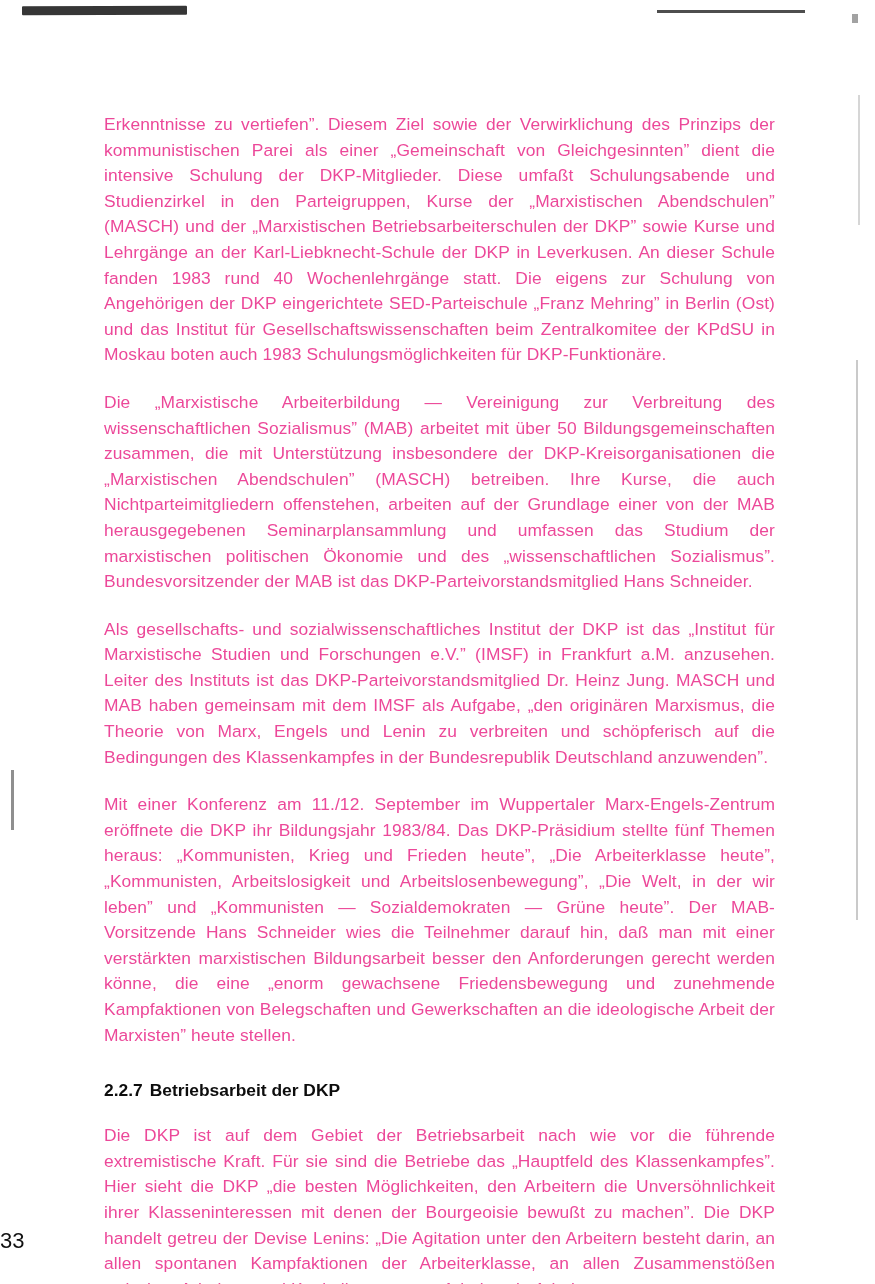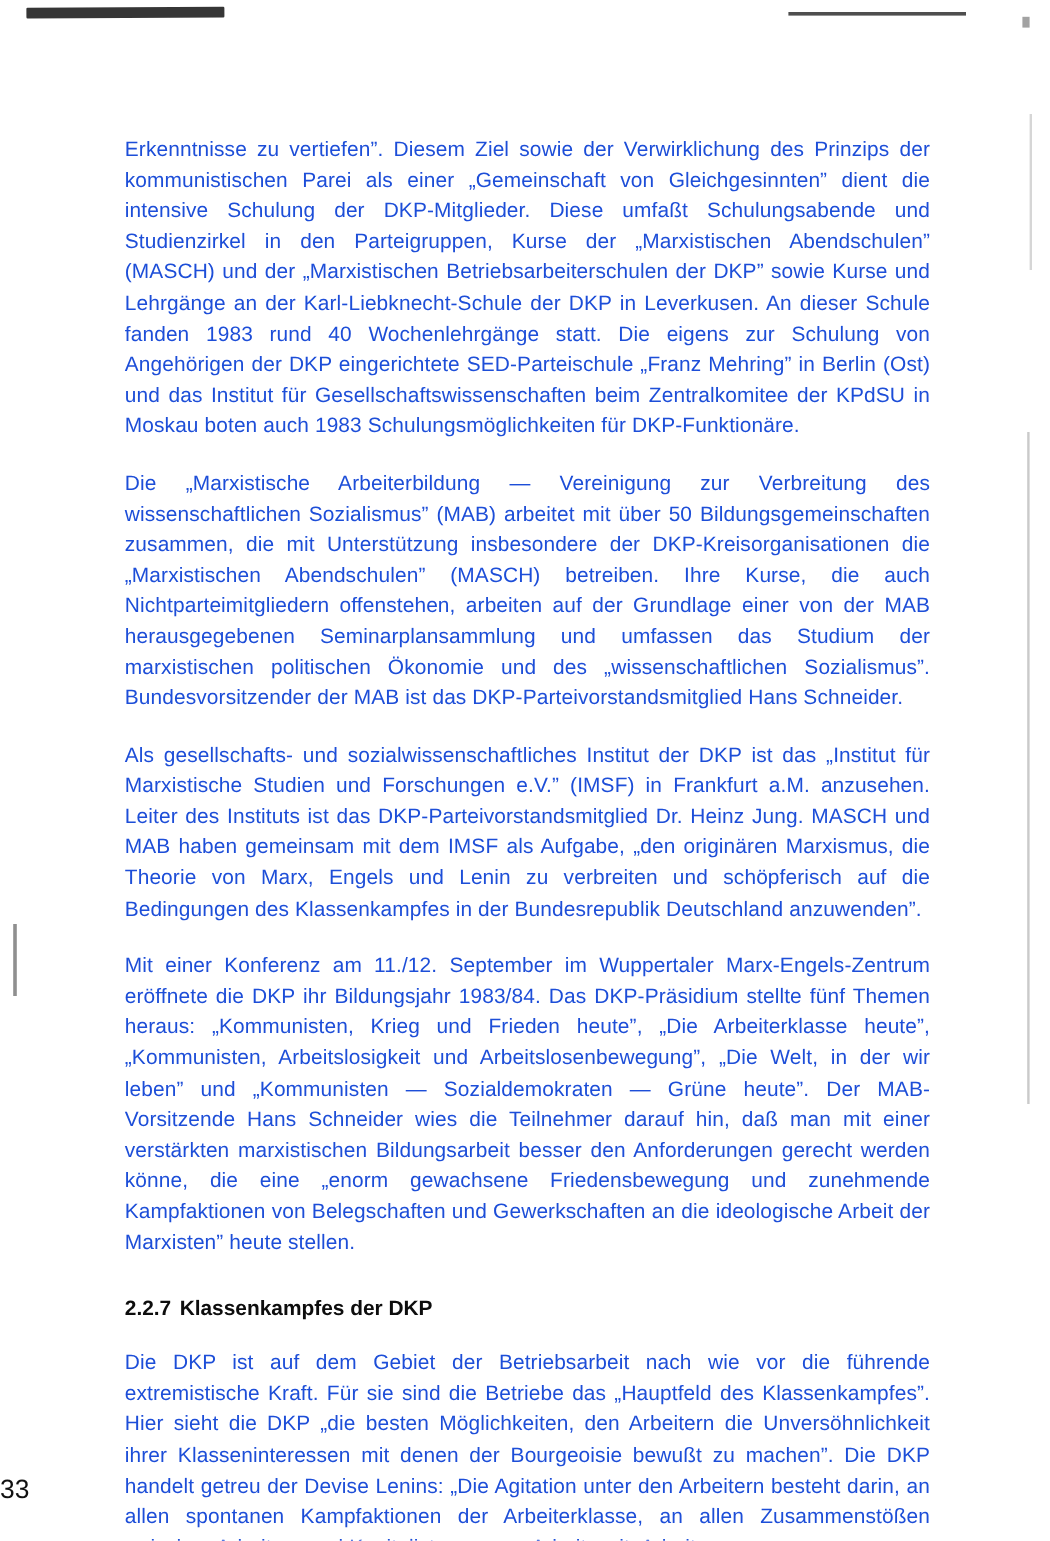--- a/index.html
+++ b/index.html
@@ -81,21 +81,21 @@
     width: 671px;
   }
 
   p.para {
     margin: 0 0 22px 0;
     font-size: 17.4px;
     line-height: 25.6px;
     text-align: justify;
     text-justify: inter-word;
     letter-spacing: 0.1px;
-    color: #1d4ed8;
+    color: #ec4899;
   }
   p.para:last-child { margin-bottom: 0; }
 
   .heading {
     margin: 30px 0 20px 0;
     font-size: 17.4px;
     line-height: 25px;
     color: #0d0d0d;
   }
   .heading .num {
@@ -129,20 +129,20 @@
 <div class="scan-edge-right2"></div>
 
 <div class="page">
 
   <p class="para">Erkenntnisse zu vertiefen”. Diesem Ziel sowie der Verwirklichung des Prinzips der kommunistischen Parei als einer „Gemeinschaft von Gleichgesinnten” dient die intensive Schulung der DKP-Mitglieder. Diese umfaßt Schulungsabende und Studienzirkel in den Parteigruppen, Kurse der „Marxistischen Abendschulen” (MASCH) und der „Marxistischen Betriebsarbeiterschulen der DKP” sowie Kurse und Lehrgänge an der Karl-Liebknecht-Schule der DKP in Leverkusen. An dieser Schule fanden 1983 rund 40 Wochenlehrgänge statt. Die eigens zur Schulung von Angehörigen der DKP eingerichtete SED-Parteischule „Franz Mehring” in Berlin (Ost) und das Institut für Gesellschaftswissenschaften beim Zentralkomitee der KPdSU in Moskau boten auch 1983 Schulungsmöglichkeiten für DKP-Funktionäre.</p>
   <p class="para">Die „Marxistische Arbeiterbildung — Vereinigung zur Verbreitung des wissenschaftlichen Sozialismus” (MAB) arbeitet mit über 50 Bildungsgemeinschaften zusammen, die mit Unterstützung insbesondere der DKP-Kreisorganisationen die „Marxistischen Abendschulen” (MASCH) betreiben. Ihre Kurse, die auch Nichtparteimitgliedern offenstehen, arbeiten auf der Grundlage einer von der MAB herausgegebenen Seminarplansammlung und umfassen das Studium der marxistischen politischen Ökonomie und des „wissenschaftlichen Sozialismus”. Bundesvorsitzender der MAB ist das DKP-Parteivorstandsmitglied Hans Schneider.</p>
   <p class="para">Als gesellschafts- und sozialwissenschaftliches Institut der DKP ist das „Institut für Marxistische Studien und Forschungen e.V.” (IMSF) in Frankfurt a.M. anzusehen. Leiter des Instituts ist das DKP-Parteivorstandsmitglied Dr. Heinz Jung. MASCH und MAB haben gemeinsam mit dem IMSF als Aufgabe, „den originären Marxismus, die Theorie von Marx, Engels und Lenin zu verbreiten und schöpferisch auf die Bedingungen des Klassenkampfes in der Bundesrepublik Deutschland anzuwenden”.</p>
   <p class="para">Mit einer Konferenz am 11./12. September im Wuppertaler Marx-Engels-Zentrum eröffnete die DKP ihr Bildungsjahr 1983/84. Das DKP-Präsidium stellte fünf Themen heraus: „Kommunisten, Krieg und Frieden heute”, „Die Arbeiterklasse heute”, „Kommunisten, Arbeitslosigkeit und Arbeitslosenbewegung”, „Die Welt, in der wir leben” und „Kommunisten — Sozialdemokraten — Grüne heute”. Der MAB-Vorsitzende Hans Schneider wies die Teilnehmer darauf hin, daß man mit einer verstärkten marxistischen Bildungsarbeit besser den Anforderungen gerecht werden könne, die eine „enorm gewachsene Friedensbewegung und zunehmende Kampfaktionen von Belegschaften und Gewerkschaften an die ideologische Arbeit der Marxisten” heute stellen.</p>
 
   <h2 class="heading">
-    <span class="num">2.2.7</span><span class="title">Klassenkampfes der DKP</span>
+    <span class="num">2.2.7</span><span class="title">Betriebsarbeit der DKP</span>
   </h2>
 
   <p class="para">Die DKP ist auf dem Gebiet der Betriebsarbeit nach wie vor die führende extremistische Kraft. Für sie sind die Betriebe das „Hauptfeld des Klassenkampfes”. Hier sieht die DKP „die besten Möglichkeiten, den Arbeitern die Unversöhnlichkeit ihrer Klasseninteressen mit denen der Bourgeoisie bewußt zu machen”. Die DKP handelt getreu der Devise Lenins: „Die Agitation unter den Arbeitern besteht darin, an allen spontanen Kampfaktionen der Arbeiterklasse, an allen Zusammenstößen zwischen Arbeitern und Kapitalisten wegen Arbeitszeit, Arbeits-</p>
 
 </div>
 
 <div class="page-number">33</div>
 
 </body></html>

